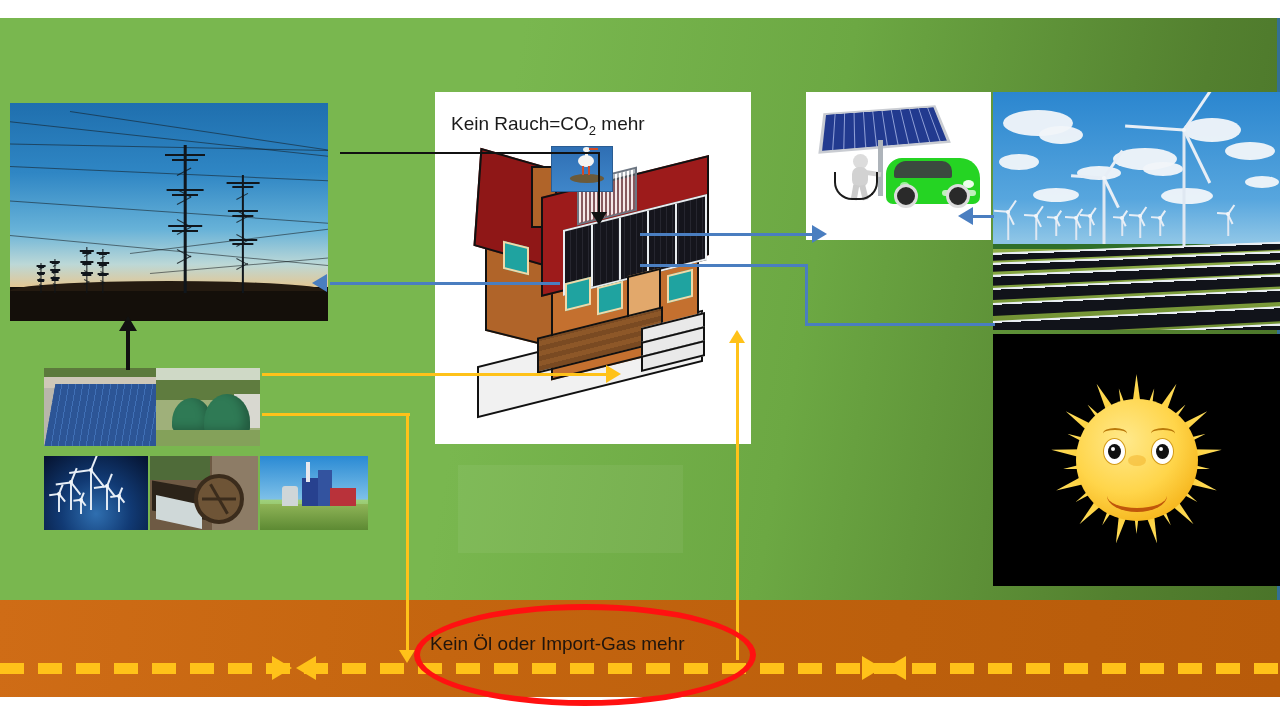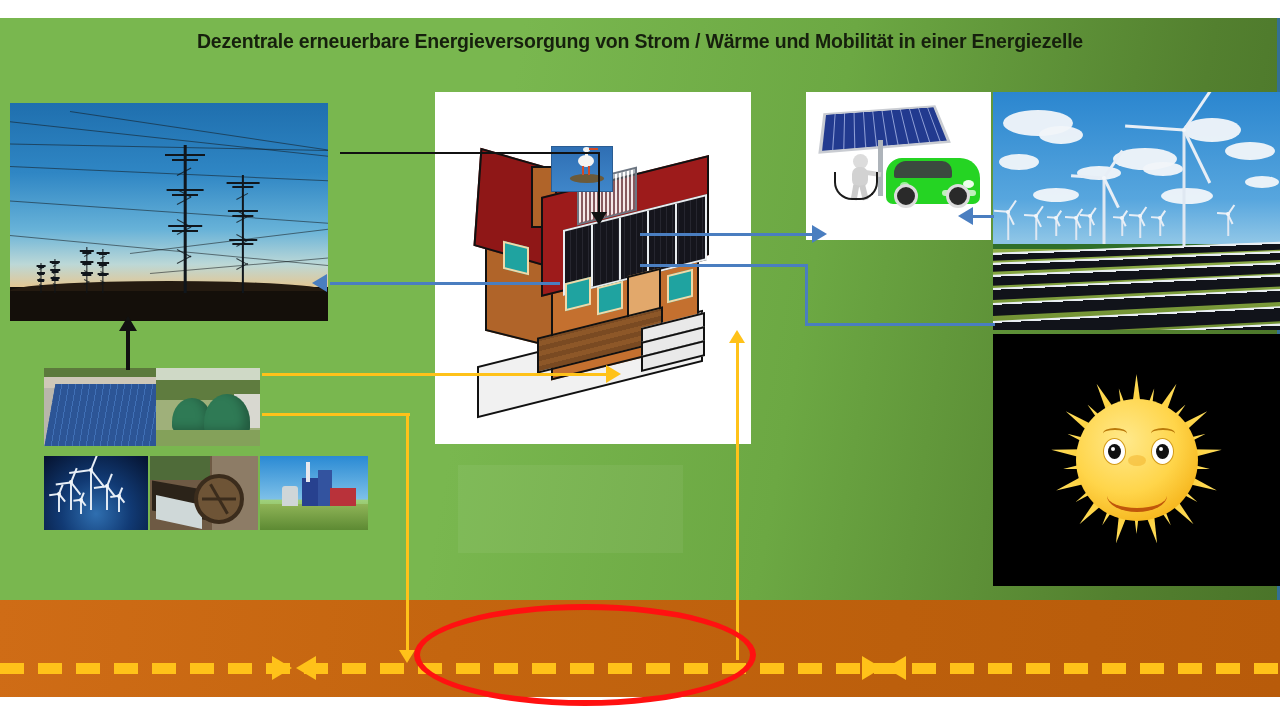--- a/index.html
+++ b/index.html
@@ -175,21 +175,20 @@
 
 <div id="stage">
 
   <div class="top-white"></div>
   <div class="sky-band"></div>
   <div class="ghost-box"></div>
   <div class="right-blue-edge"></div>
   <div class="ground-band"></div>
   <div class="bottom-white"></div>
 
-  <div class="title">Dezentrale erneuerbare Energieversorgung von Strom / Wärme und Mobilität in einer Energiezelle</div>
 
   <div class="panel" id="grid-photo">
     <div class="gp-sky"></div>
     <div class="gp-ground"></div>
     <div id="wires">
         <div class="wire" style="left: -20px; top: 40px; width: 420px; transform: rotate(1.2deg);"></div>
         <div class="wire" style="left: -20px; top: 62px; width: 430px; transform: rotate(2.6deg);"></div>
         <div class="wire" style="left: -20px; top: 96px; width: 440px; transform: rotate(4deg);"></div>
         <div class="wire" style="left: -20px; top: 130px; width: 440px; transform: rotate(5.4deg);"></div>
         <div class="wire" style="left: -20px; top: 16px; width: 440px; transform: rotate(6.2deg);"></div>
@@ -378,20 +377,21 @@
   <div class="thumb" id="thumb-plant">
     <div class="pl-grass"></div>
     <div class="pl-cool"></div>
     <div class="pl-b1"></div>
     <div class="pl-b2"></div>
     <div class="pl-hall"></div>
     <div class="pl-stack"></div>
   </div>
 
   <div class="wbox" id="house-card">
+    <div class="house-note"><span>Kein Rauch=CO</span><sub>2</sub><span> mehr</span></div>
 
     <div id="house-art">
       <div class="slab-side"></div>
       <div class="slab"></div>
       <div class="wall-side"></div>
       <div class="gable"></div>
       <div class="wall-front"></div>
 
       <div class="roof-left"></div>
       <div class="chimney"></div>
@@ -621,13 +621,14 @@
       <div class="arrow" style="border-left: 8px solid transparent; border-right: 8px solid transparent; border-bottom: 13.6px solid rgb(255, 194, 25); left: 729px; top: 330px;"></div>
     </div>
 
   <div class="gasline"></div>
   <div class="gas-arrow-r" style="left:272px"></div>
   <div class="gas-arrow-l" style="left:296px"></div>
   <div class="gas-arrow-r" style="left:862px"></div>
   <div class="gas-arrow-l" style="left:886px"></div>
 
   <div class="red-ellipse"></div>
+  <div class="ground-label" style="left:430px;top:633px;">Kein Öl oder Import-Gas mehr</div>
 </div>
 
 </body></html>

